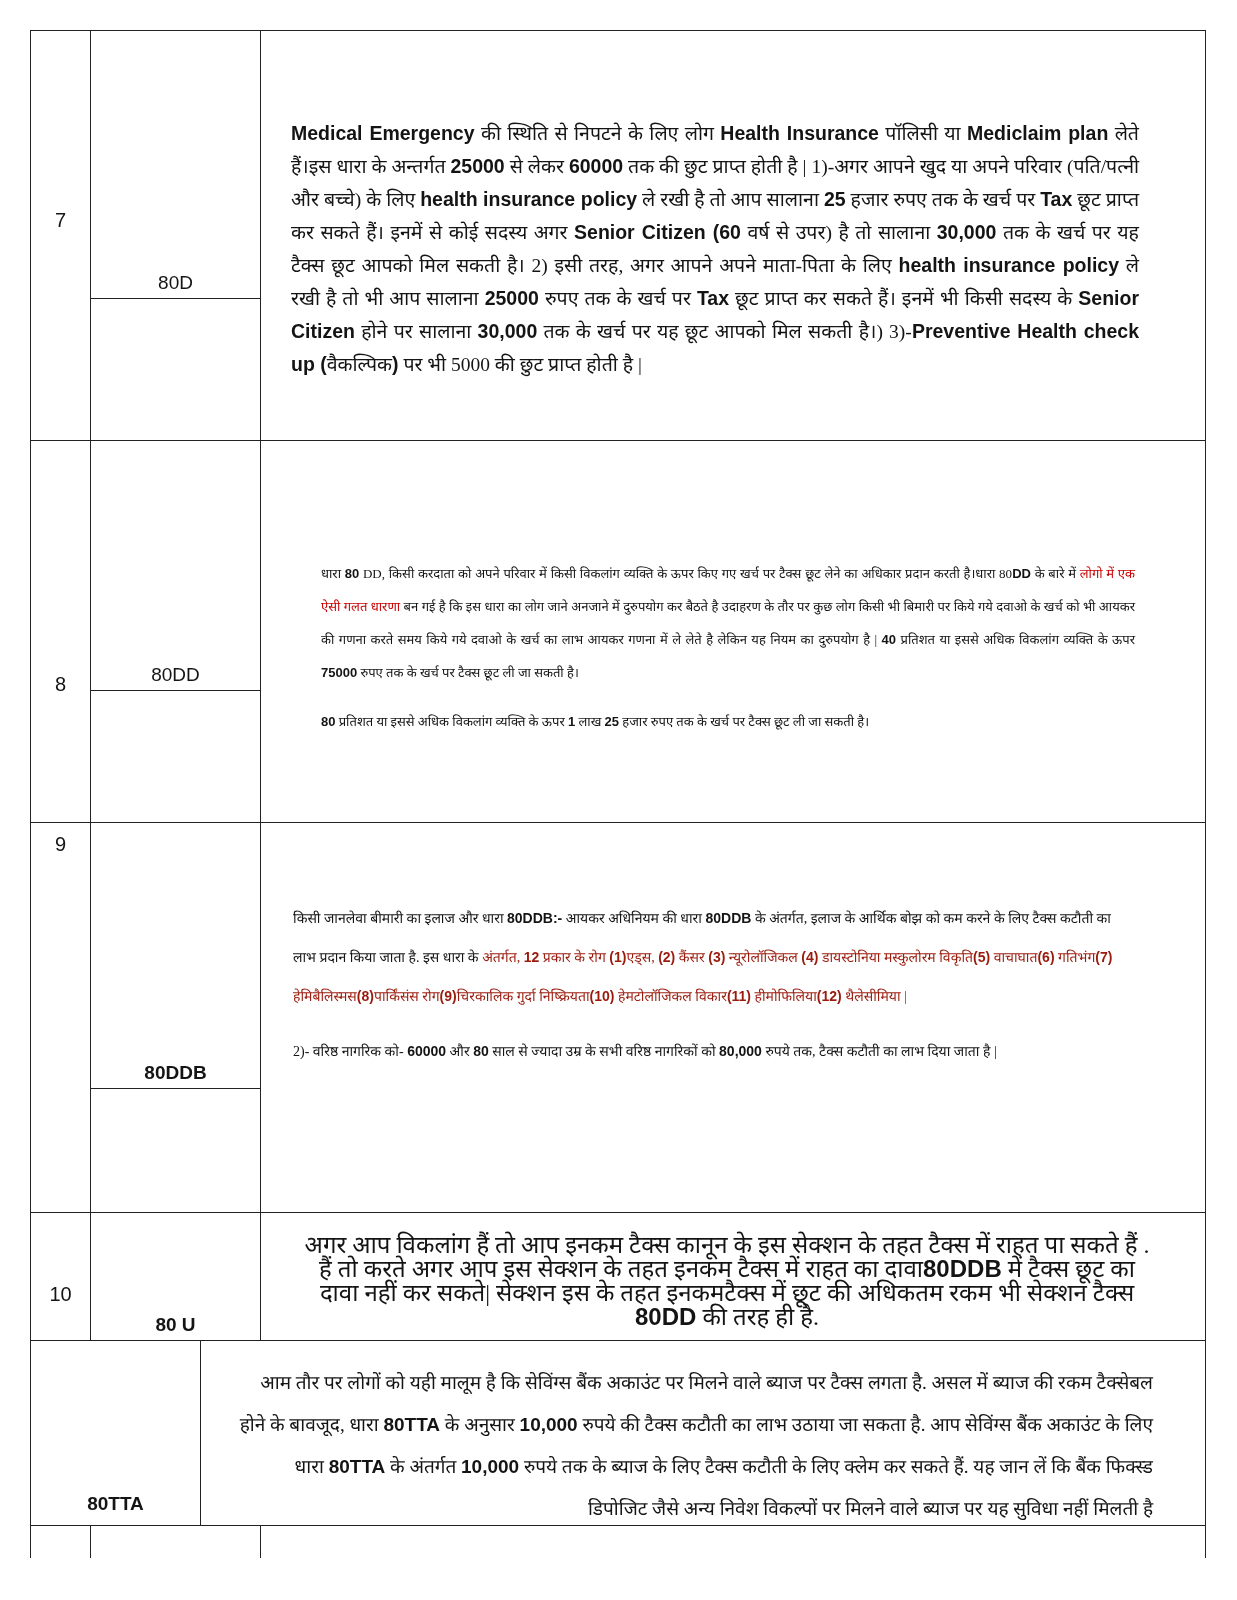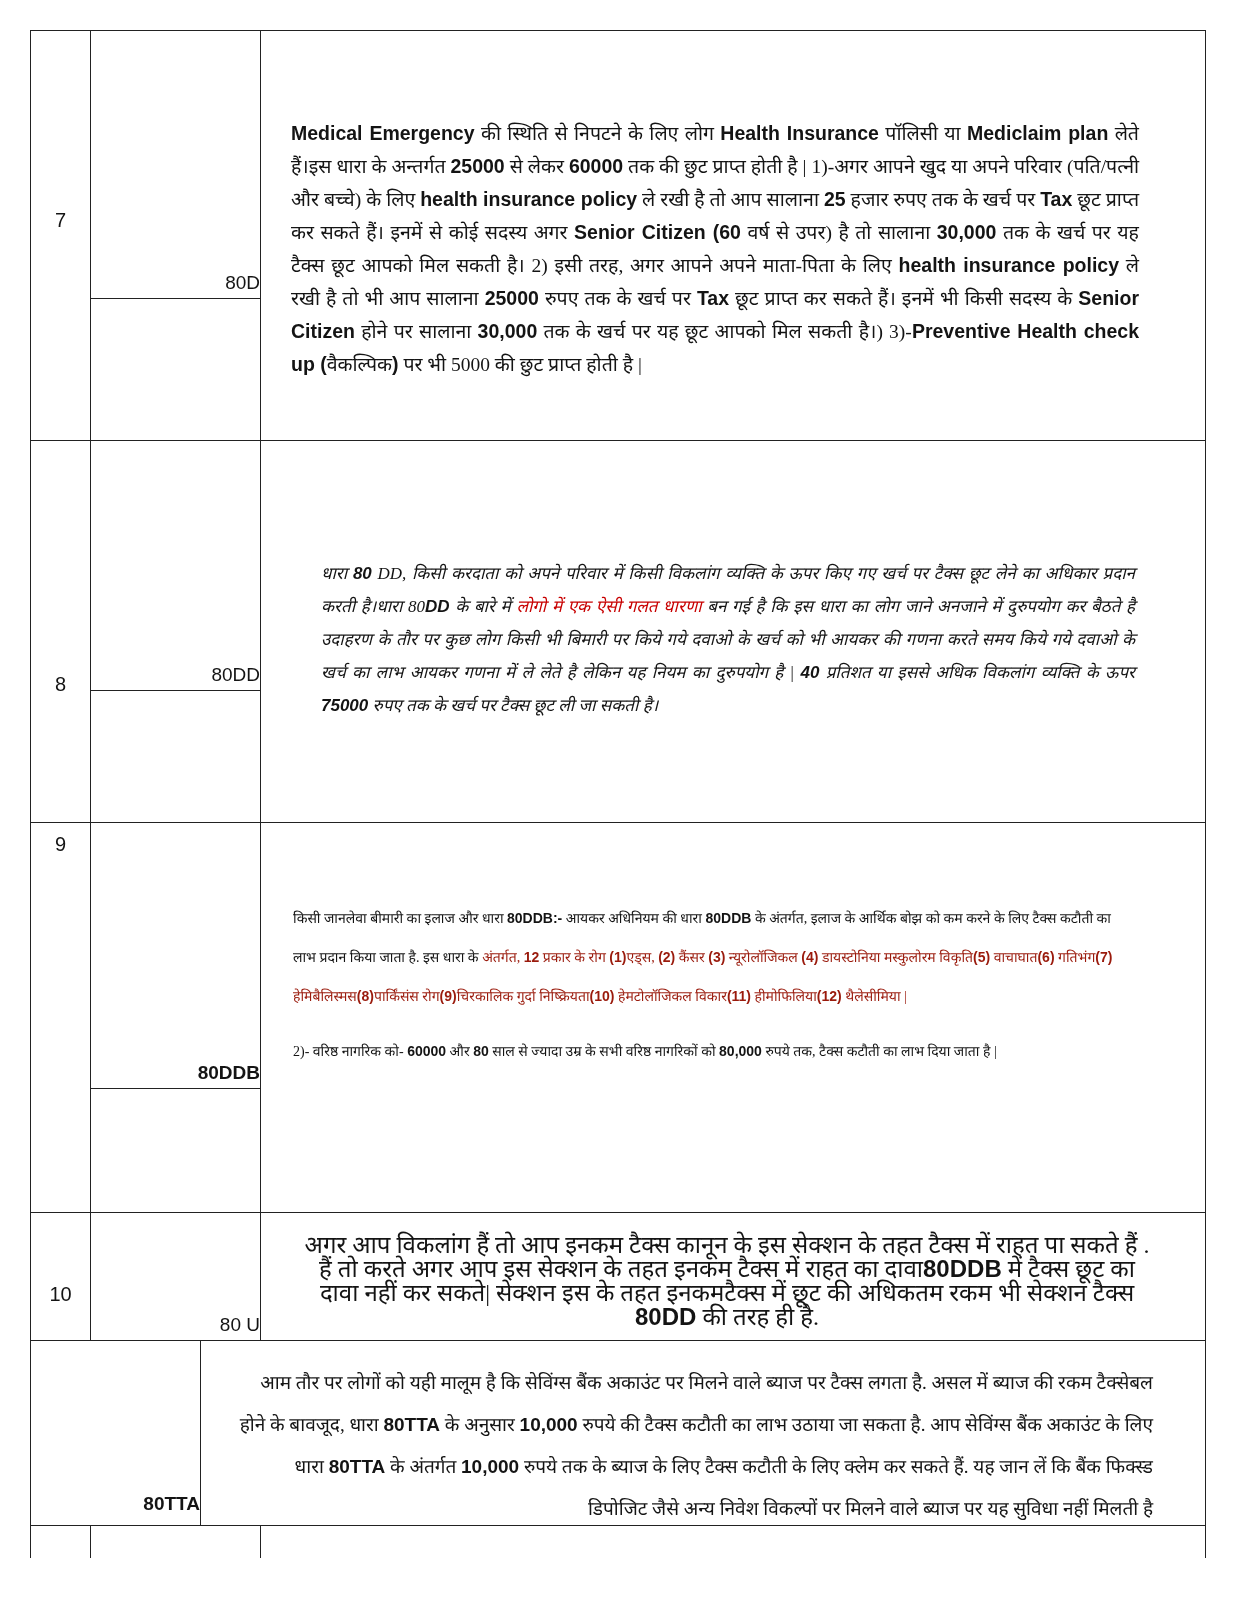--- a/index.html
+++ b/index.html
@@ -40,21 +40,21 @@
     flex: 0 0 170px;
     border-right: 1px solid var(--border, #222222);
     display: flex;
     flex-direction: column;
     font-family: "Liberation Sans", "DejaVu Sans", sans-serif;
     font-size: 19px;
   }
   .cell-sec .upper {
     display: flex;
     align-items: flex-end;
-    justify-content: flex-end;
+    justify-content: center;
     padding-bottom: 4px;
     flex: 0 0 auto;
   }
   .with-rule .upper { border-bottom: 1px solid var(--border, #222222); }
   .cell-sec .lower { flex: 1 1 auto; }
   .cell-desc {
     flex: 1 1 auto;
     overflow: hidden;
   }
   .para { margin: 16px; }
@@ -84,44 +84,43 @@
     line-height: 33px;
     text-align: justify;
   }
 
   
   .r8 { height: 382px; }
   .r8 .cell-num { padding-top: 232px; }
   .r8 .upper { height: 250px; }
   .r8 .cell-desc {
     padding: 100px 54px 0 44px;
-    font-size: 17px;
+    font-size: 13px;
     line-height: 33px;
     text-align: justify;
-    font-style: italic;
   }
 
   
   .r9 { height: 390px; }
   .r9 .cell-num { padding-top: 10px; }
   .r9 .upper { height: 266px; }
   .r9 .sec-label { font-weight: bold; }
   .r9 .cell-desc {
     padding: 60px 52px 0 16px;
     font-size: 14px;
     line-height: 39px;
     text-align: left;
   }
   .r9 .para + .para { margin-top: 6px; }
 
   
   .r10 { height: 128px; }
   .r10 .cell-num { padding-top: 70px; font-weight: normal; }
   .r10 .upper { height: 100%; }
-  .r10 .sec-label { font-weight: normal; }
+  .r10 .sec-label { font-weight: bold; }
   .r10 .cell-desc {
     padding: 4px 34px 0 22px;
     font-size: 24px;
     line-height: 24px;
     text-align: center;
   }
 
   
   .r11 { height: 185px; }
   .r11 .cell-num { padding-top: 10px; font-weight: bold; }
@@ -166,20 +165,21 @@
       </div>
       <div class="cell-sec with-rule">
         <div class="upper">
           <span class="sec-label">80DD</span>
         </div>
         <div class="lower"></div>
       </div>
       <div class="cell-desc">
         <div class="rich">
             <div class="para"><span class="seg-n">धारा </span><span class="seg-b">80</span><span class="seg-n"> DD, किसी करदाता को अपने परिवार में किसी विकलांग व्यक्ति के ऊपर किए गए खर्च पर टैक्स छूट लेने का अधिकार प्रदान करती है।धारा 80</span><span class="seg-b">DD</span><span class="seg-n">  के बारे में </span><span class="seg-r">लोगो में एक ऐसी गलत धारणा</span><span class="seg-n"> बन गई है कि इस धारा का लोग जाने अनजाने में दुरुपयोग कर बैठते है उदाहरण के तौर पर कुछ लोग किसी भी बिमारी पर किये गये दवाओ के खर्च को भी आयकर की गणना करते समय  किये गये दवाओ के खर्च का लाभ आयकर गणना में ले लेते है लेकिन यह नियम का दुरुपयोग है  | </span><span class="seg-b">40</span><span class="seg-n"> प्रतिशत या इससे अधिक विकलांग व्यक्ति के ऊपर </span><span class="seg-b">75000</span><span class="seg-n"> रुपए तक के खर्च पर टैक्स छूट ली जा सकती है।</span></div>
+            <div class="para"><span class="seg-b">80</span><span class="seg-n"> प्रतिशत या इससे अधिक विकलांग व्यक्ति के ऊपर </span><span class="seg-b">1</span><span class="seg-n"> लाख </span><span class="seg-b">25</span><span class="seg-n"> हजार रुपए तक के खर्च पर टैक्स छूट ली जा सकती है।</span></div>
           </div>
       </div>
     </div>
 
     <div class="row r9">
       <div class="cell-num">
         <span>9</span>
       </div>
       <div class="cell-sec with-rule">
         <div class="upper">

